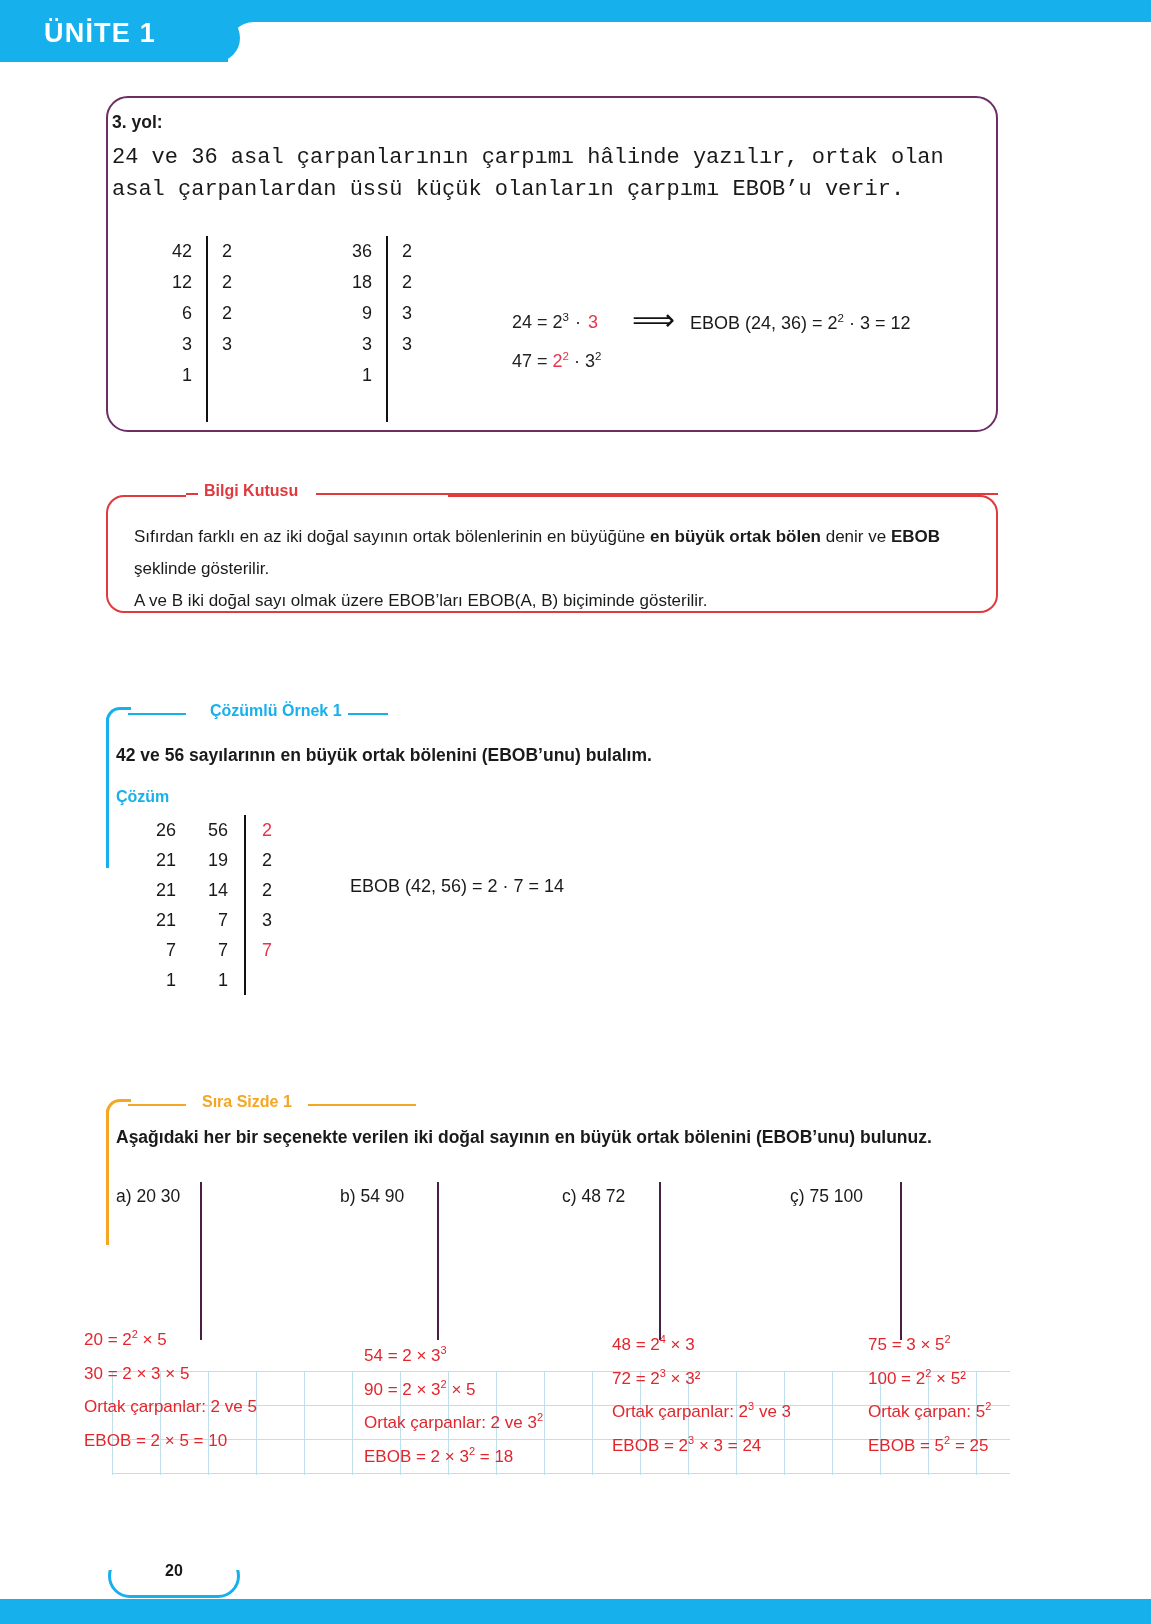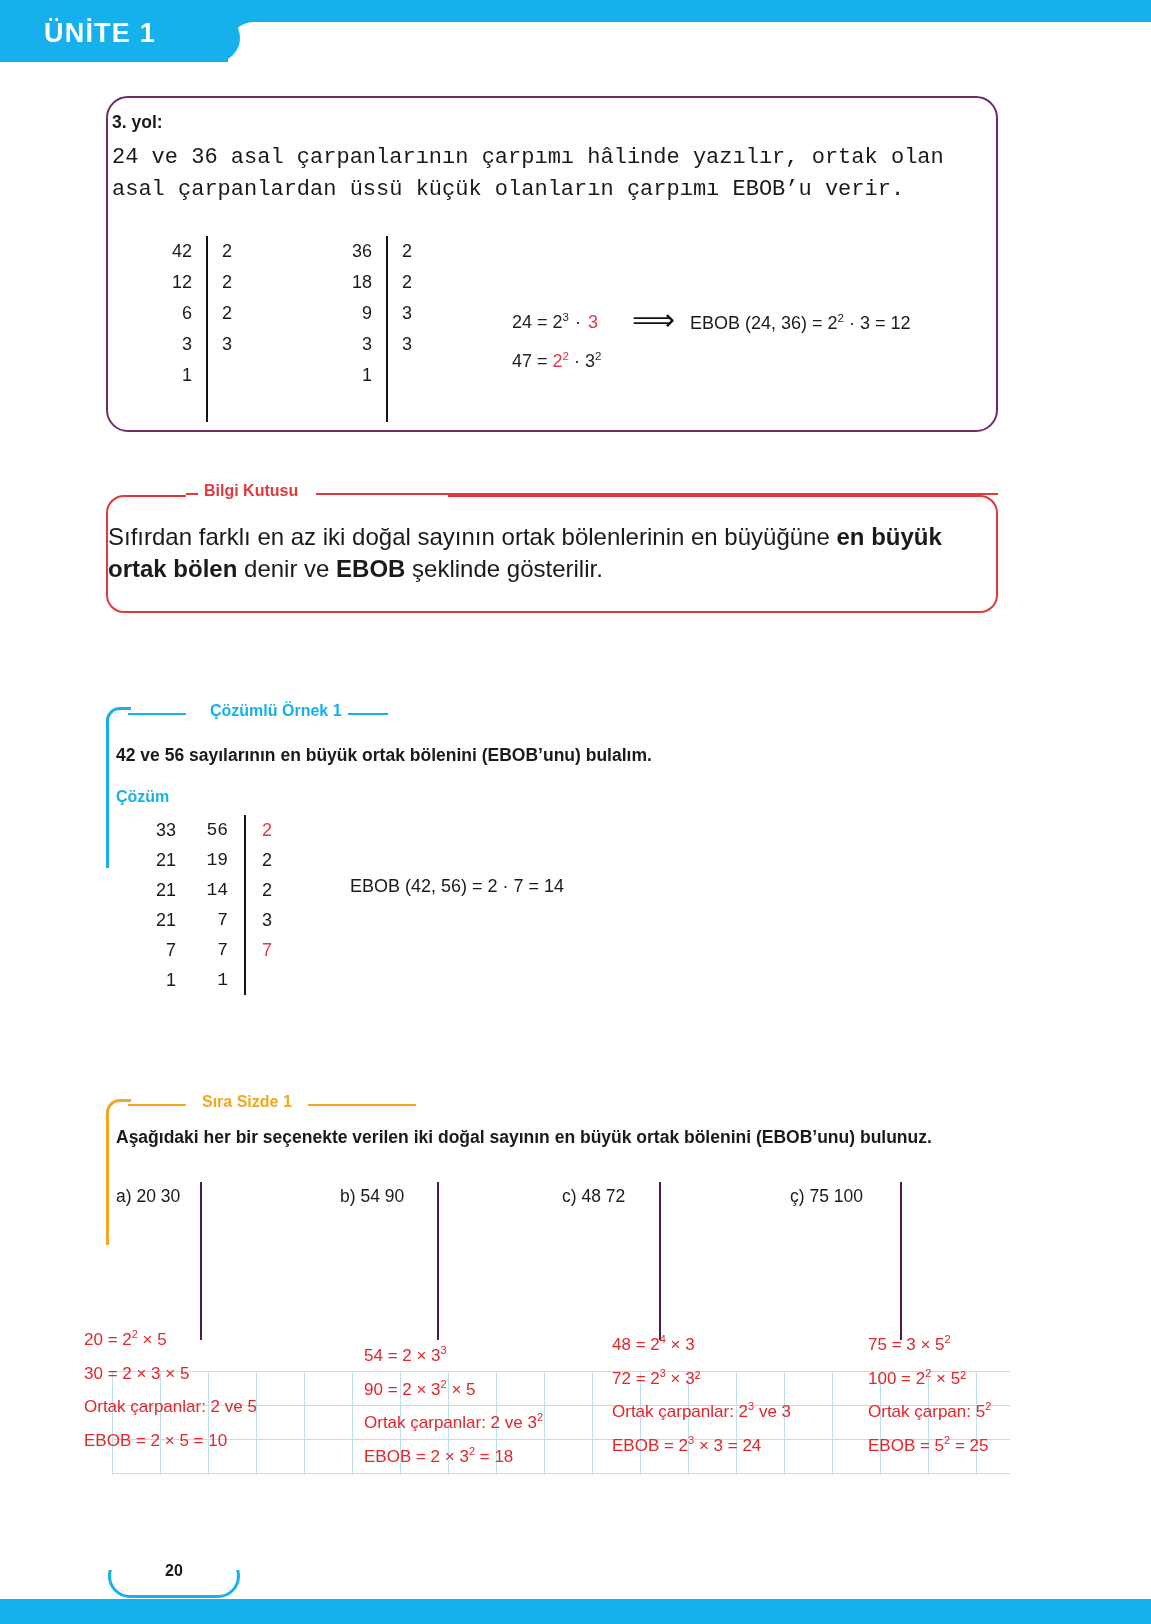--- a/index.html
+++ b/index.html
@@ -36,35 +36,35 @@
   .dot{letter-spacing:1px;}
   .arrow{position:absolute;font-size:30px;color:#111;}
   .ebob-res{position:absolute;font-size:18px;}
 
   
   .info-box{position:absolute;left:106px;top:495px;width:892px;height:118px;
             border:2px solid #e03a3f;border-radius:18px;box-sizing:border-box;background:#fff;}
   .info-title-mask{position:absolute;left:186px;top:483px;height:20px;background:#fff;width:262px;}
   .info-title{position:absolute;left:204px;top:482px;font-size:16px;font-weight:bold;color:#e03a3f;}
   .info-line{position:absolute;top:493px;height:2px;background:#e03a3f;}
-  .info-text{position:absolute;left:108px;top:521px;width:872px;font-size:24px;line-height:32px;}
+  .info-text{position:absolute;left:134px;top:521px;width:872px;font-size:17px;line-height:32px;}
 
   
   .ex-rail{position:absolute;left:106px;top:718px;width:3px;height:150px;background:#16b1ec;}
   .ex-rail-top{position:absolute;left:106px;top:707px;width:22px;height:22px;
                border-top:3px solid #16b1ec;border-left:3px solid #16b1ec;border-top-left-radius:14px;}
   .ex-title-line{position:absolute;top:713px;height:2px;background:#16b1ec;}
   .ex-title{position:absolute;left:204px;top:702px;font-size:16px;font-weight:bold;color:#16b1ec;background:#fff;padding:0 6px;}
   .ex-question{position:absolute;left:116px;top:745px;font-size:17.5px;font-weight:bold;}
   .coz-label{position:absolute;left:116px;top:788px;font-size:16px;font-weight:bold;color:#16b1ec;}
 
   .ctable{position:absolute;left:130px;top:815px;font-size:18px;line-height:30px;}
   .ctable .r{display:flex;height:30px;align-items:center;}
   .ctable .c1{width:46px;text-align:right;}
-  .ctable .c2{width:52px;text-align:right;font-family:Liberation Mono, monospace;}
+  .ctable .c2{width:52px;text-align:right;}
   .ctable .cbar{width:2px;height:30px;background:#111;margin:0 16px;}
   .ctable .c3{width:30px;text-align:left;}
   .ebob-ex{position:absolute;left:350px;top:876px;font-size:18px;}
 
   
   .ss-rail{position:absolute;left:106px;top:1110px;width:3px;height:135px;background:#f5a623;}
   .ss-rail-top{position:absolute;left:106px;top:1099px;width:22px;height:22px;
                border-top:3px solid #f5a623;border-left:3px solid #f5a623;border-top-left-radius:14px;}
   .ss-title-line{position:absolute;top:1104px;height:2px;background:#f5a623;}
   .ss-title{position:absolute;left:196px;top:1093px;font-size:16px;font-weight:bold;color:#f5a623;background:#fff;padding:0 6px;}
@@ -177,33 +177,34 @@
   <span>EBOB (24, 36) = 2</span><span class="sup">2</span><span> · 3 = 12</span>
 </div>
 
 <div class="info-box"></div>
 <div class="info-title-mask"></div>
 <div class="info-line" style="left:186px;width:12px;"></div>
 <div class="info-line" style="left:316px;width:682px;"></div>
 <div class="info-title">Bilgi Kutusu</div>
 <div class="info-text">
   <span>Sıfırdan farklı en az iki doğal sayının ortak bölenlerinin en büyüğüne </span><b>en büyük ortak bölen</b><span> denir ve </span><b>EBOB</b><span> şeklinde gösterilir.</span><br>
+  <span>A ve B iki doğal sayı olmak üzere EBOB’ları EBOB(A, B) biçiminde gösterilir.</span>
 </div>
 
 <div class="ex-rail"></div>
 <div class="ex-rail-top"></div>
 <div class="ex-title-line" style="left:128px;width:58px;"></div>
 <div class="ex-title-line" style="left:330px;width:58px;"></div>
 <div class="ex-title">Çözümlü Örnek 1</div>
 <div class="ex-question">42 ve 56 sayılarının en büyük ortak bölenini (EBOB’unu) bulalım.</div>
 <div class="coz-label">Çözüm</div>
 
 <div class="ctable">
   <div class="r">
-      <span class="c1">33</span>
+      <span class="c1">26</span>
       <span class="c2">56</span>
       <span class="cbar"></span>
       <span class="c3 red">2</span>
     </div>
   <div class="r">
       <span class="c1">21</span>
       <span class="c2">19</span>
       <span class="cbar"></span>
       <span class="c3">2</span>
     </div>

